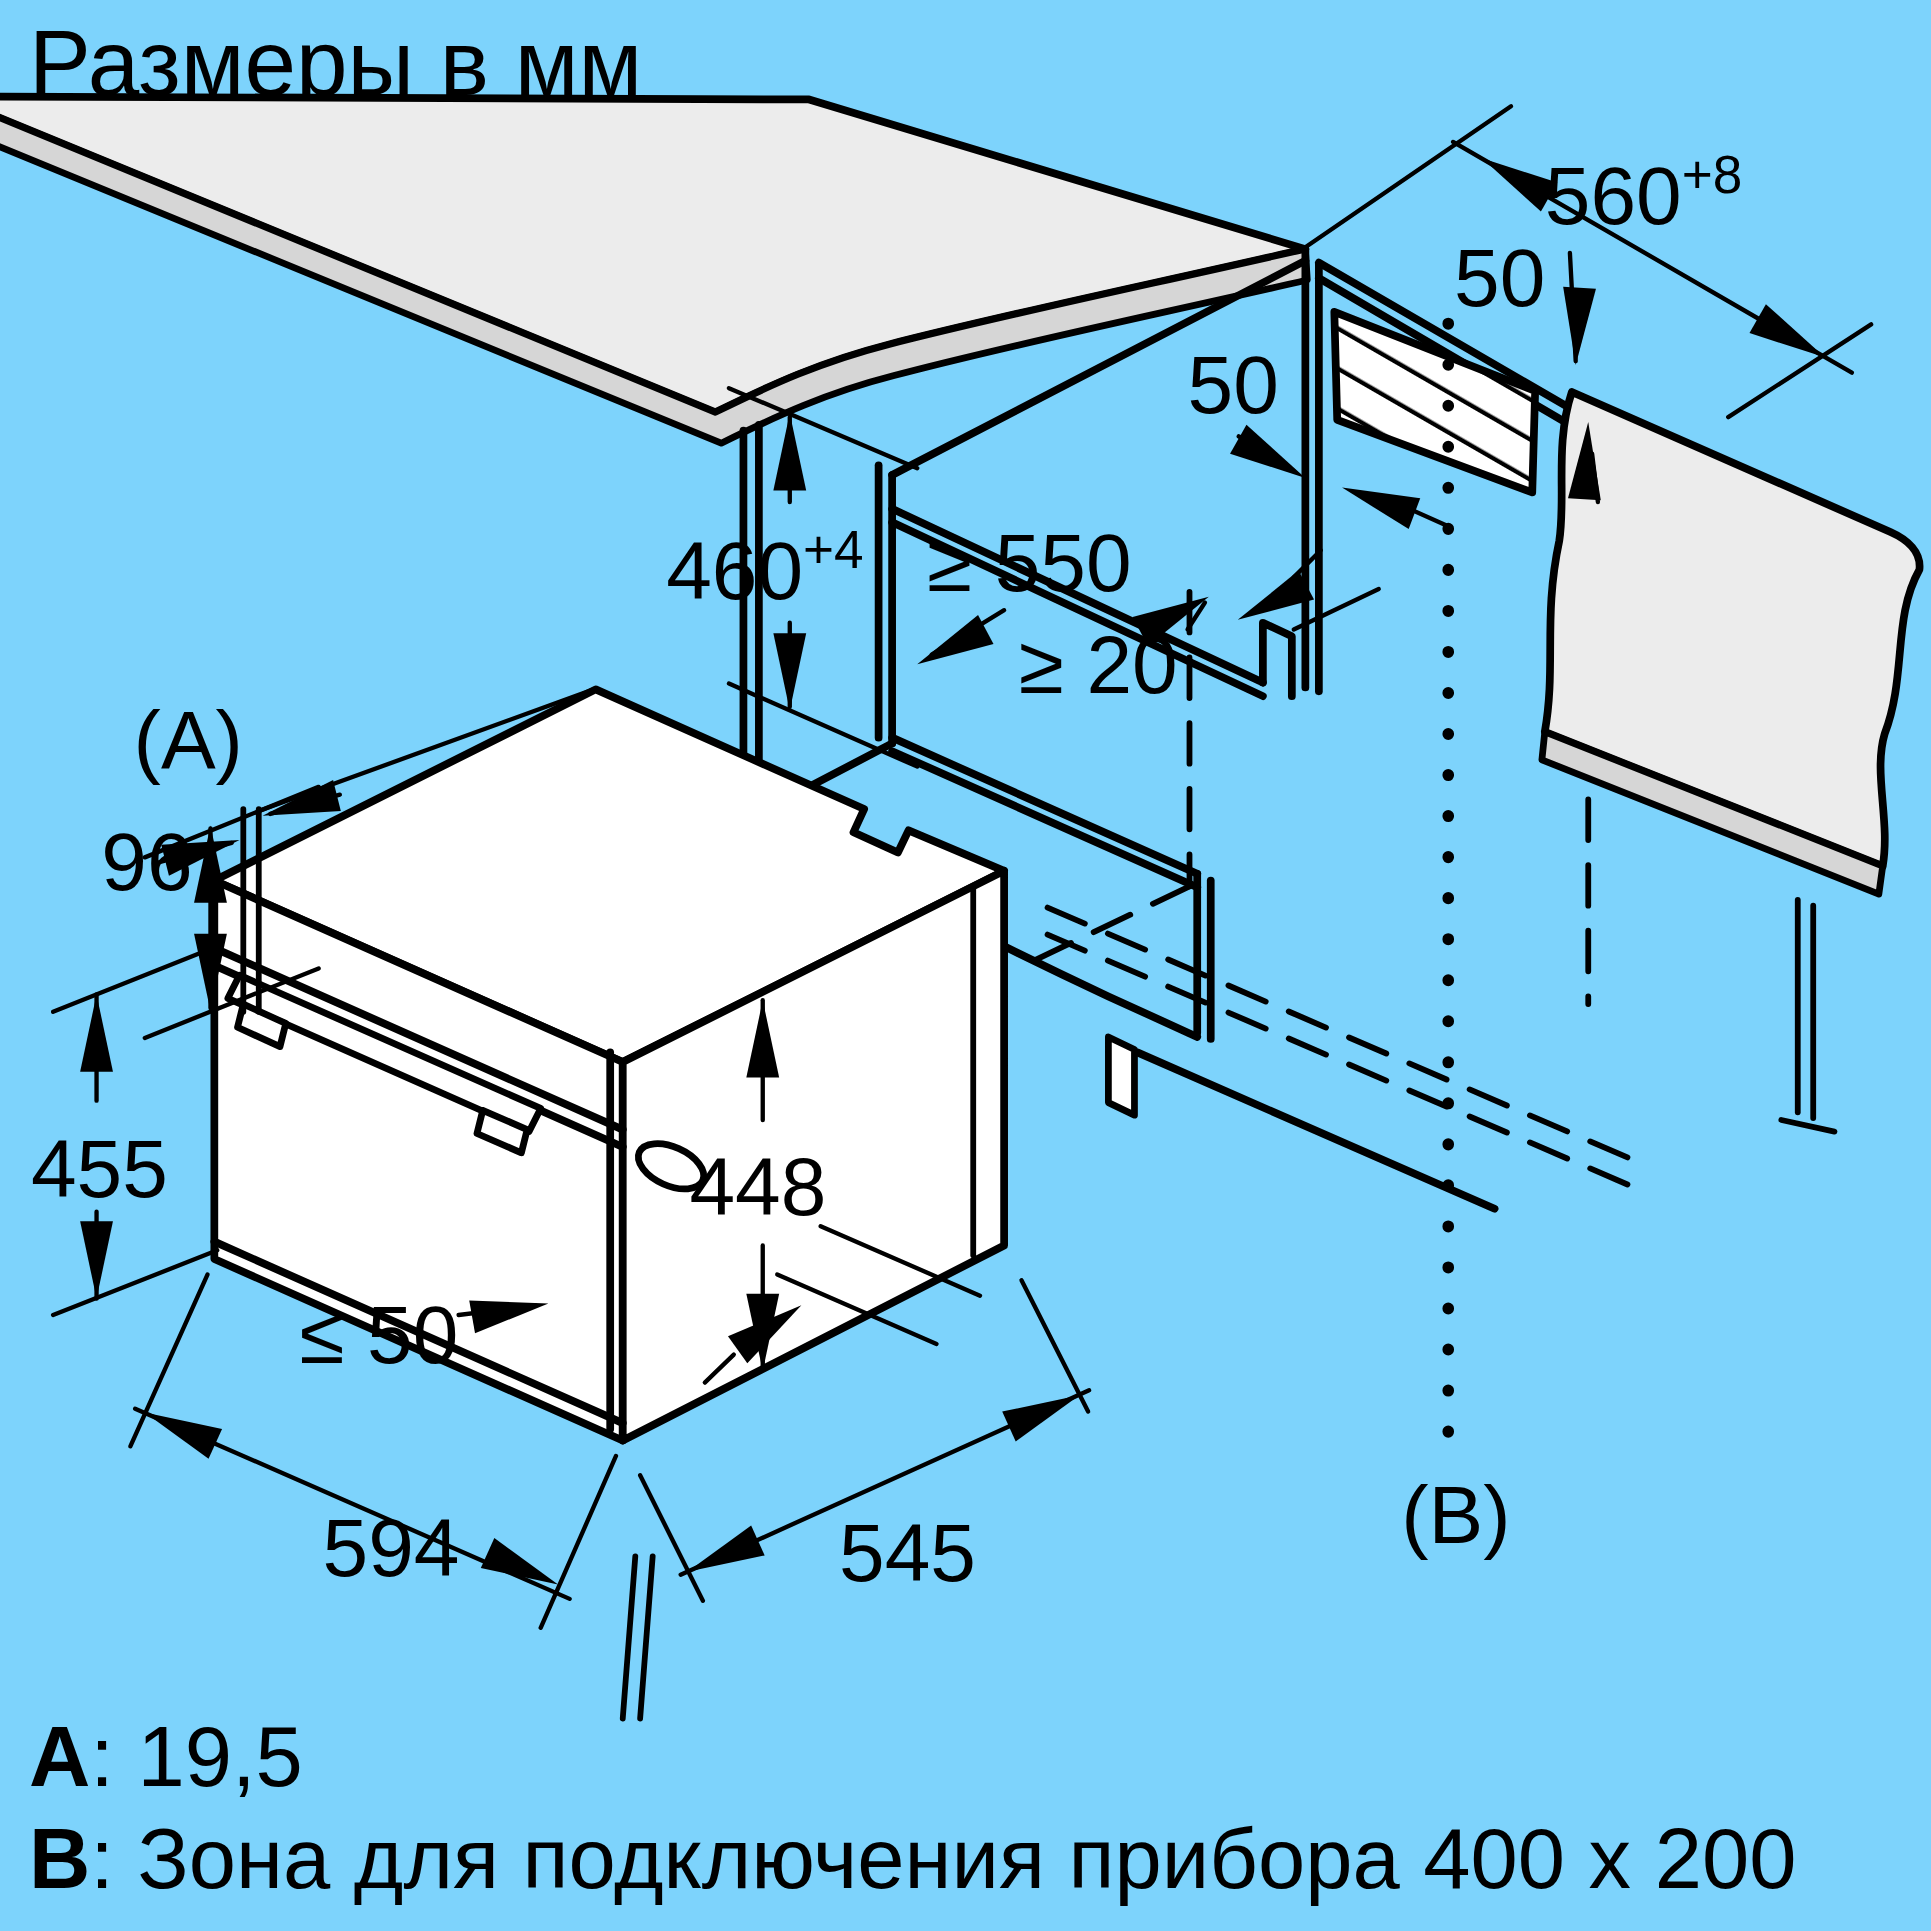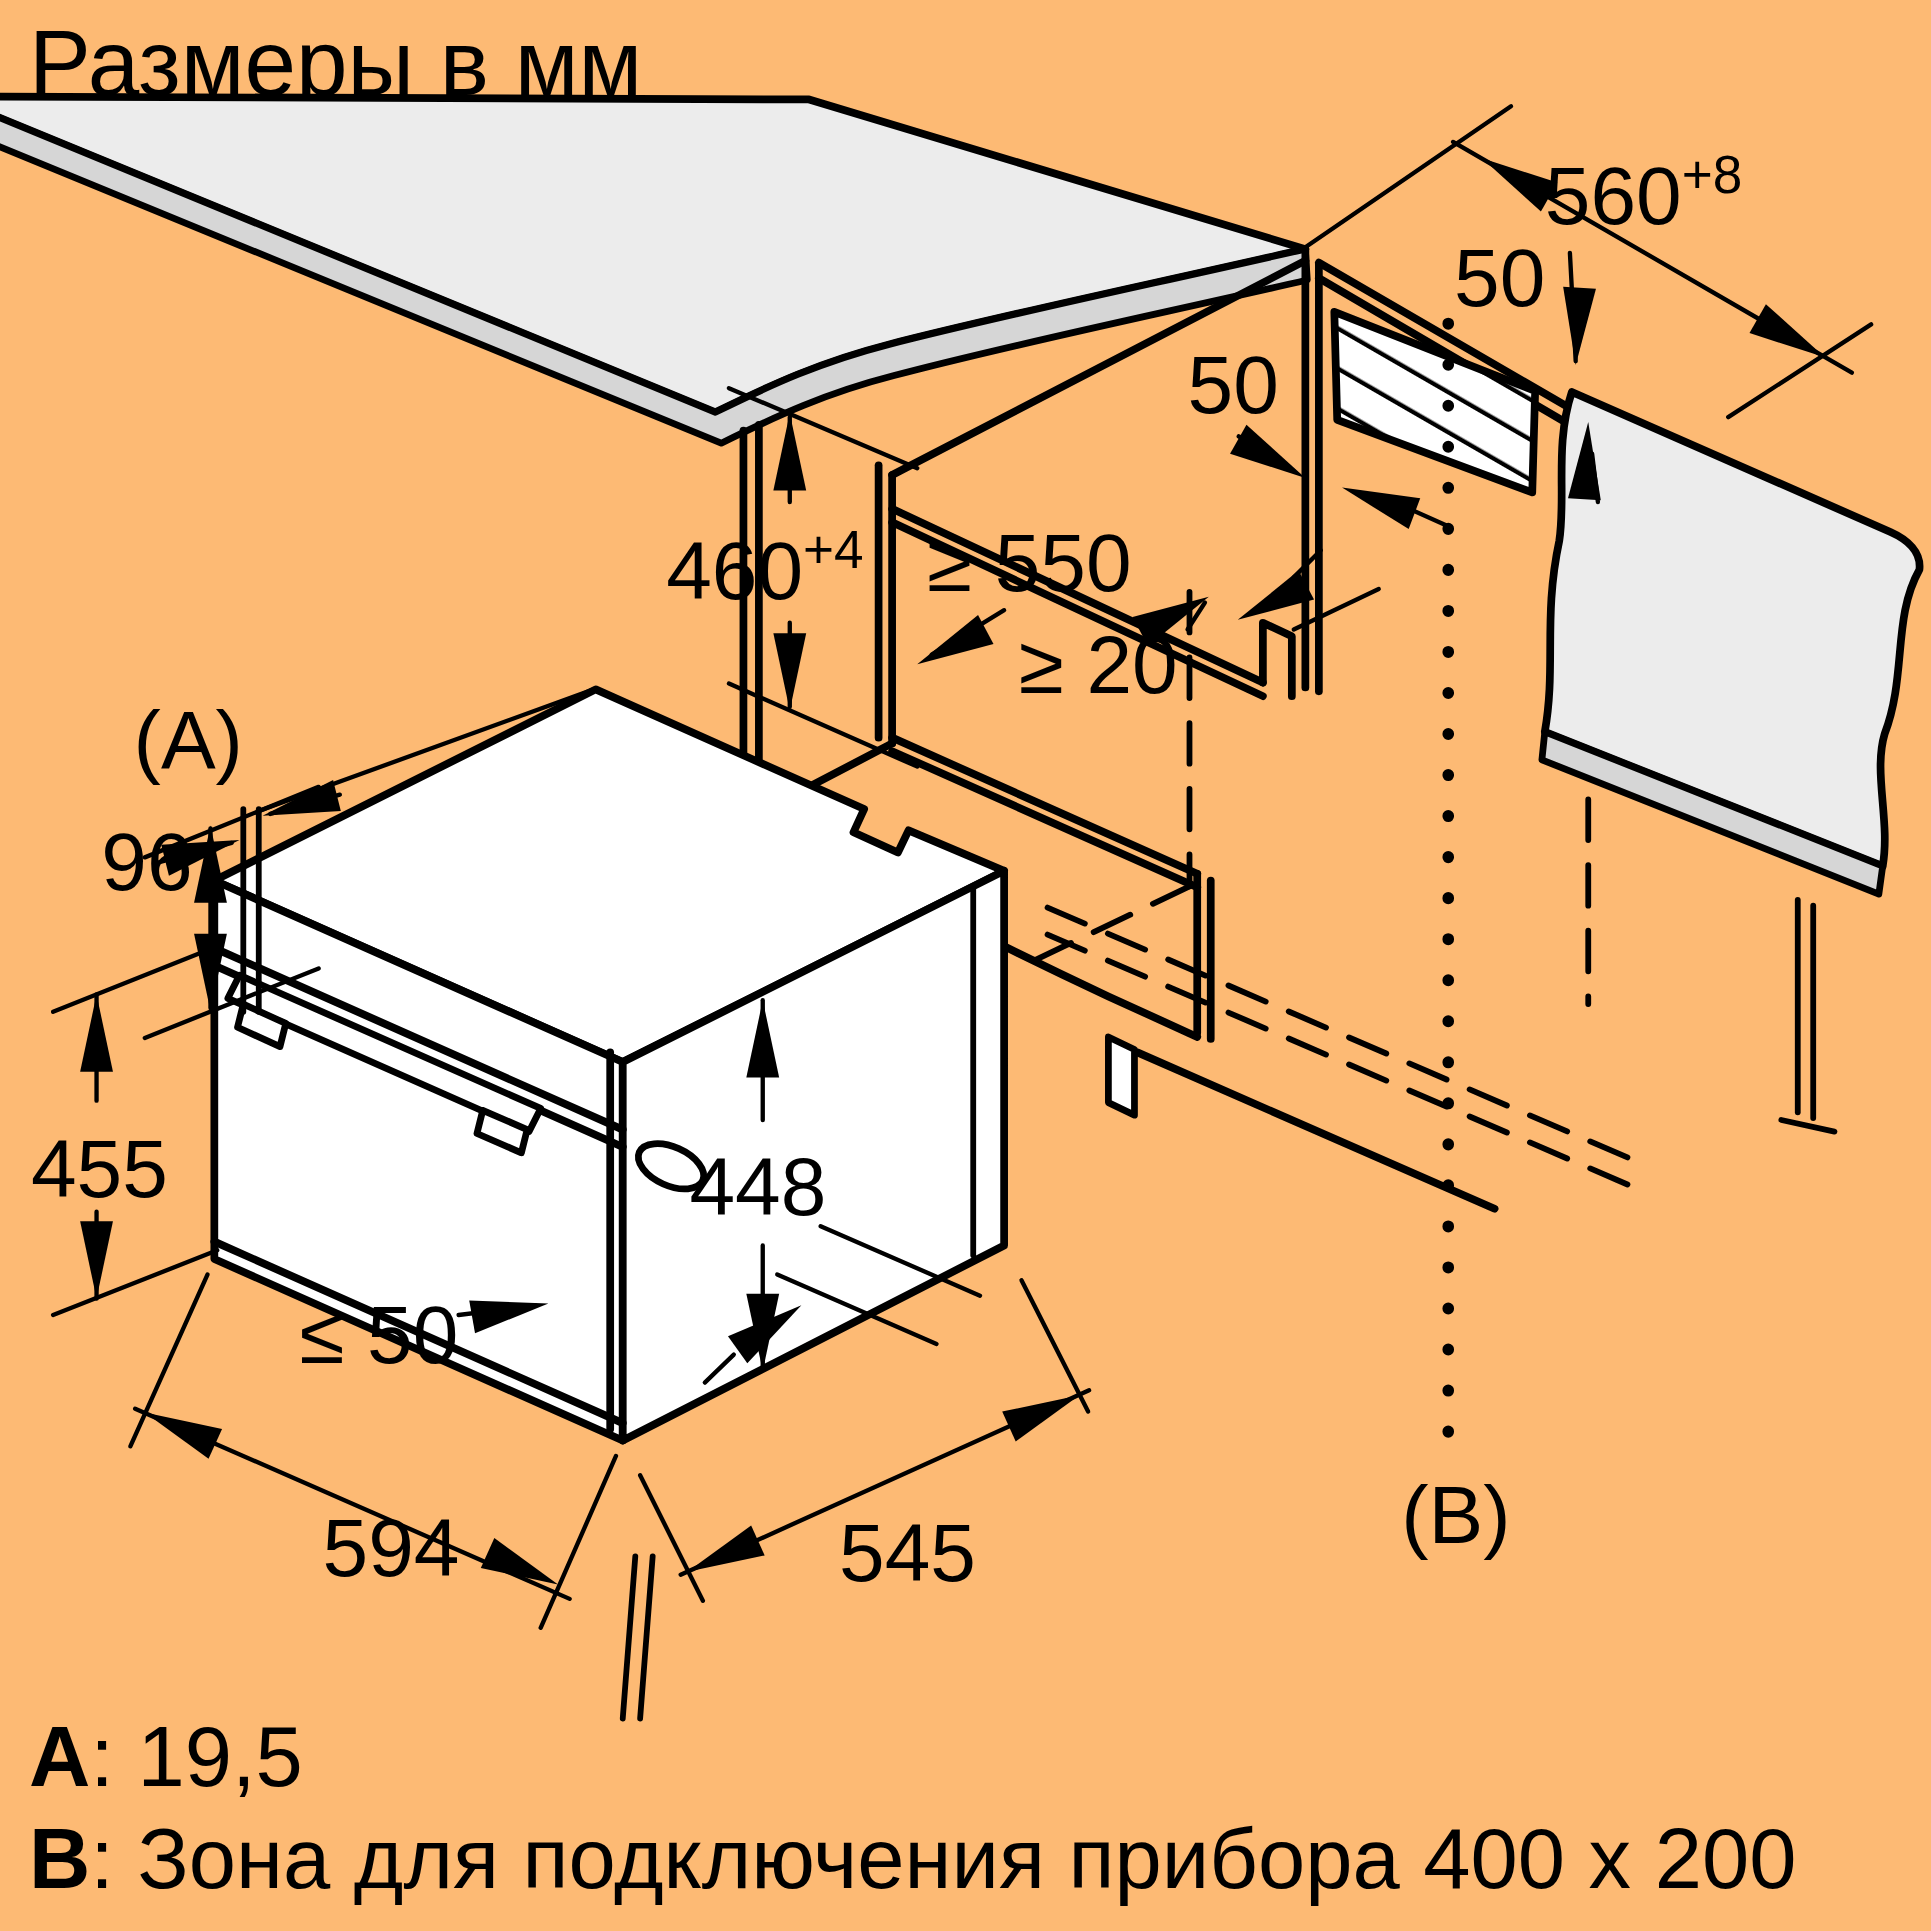--- a/index.html
+++ b/index.html
@@ -1,16 +1,16 @@
 <!DOCTYPE html>
 <html><head>
 <meta charset="utf-8">
 <style>
   html,body{margin:0;padding:0;background:#fff;}
-  .page{width:1931px;height:1931px;position:relative;background:#fdba74;
+  .page{width:1931px;height:1931px;position:relative;background:#7dd3fc;
         font-family:"Liberation Sans", sans-serif;}
   svg{display:block;}
   .s8{stroke:#000;stroke-width:8;fill:none;stroke-linecap:round;stroke-linejoin:round;}
   .s7{stroke:#000;stroke-width:7;fill:none;stroke-linecap:round;stroke-linejoin:round;}
   .s6{stroke:#000;stroke-width:6;fill:none;stroke-linecap:round;stroke-linejoin:round;}
   .s4{stroke:#000;stroke-width:4.5;fill:none;stroke-linecap:round;stroke-linejoin:round;}
   .dash{stroke-dasharray:42 26;}
   .dots{stroke:#000;stroke-width:12;fill:none;stroke-linecap:round;stroke-dasharray:0.5 42;}
   .arrow{fill:#000;stroke:none;}
   .txt{fill:#000;}

